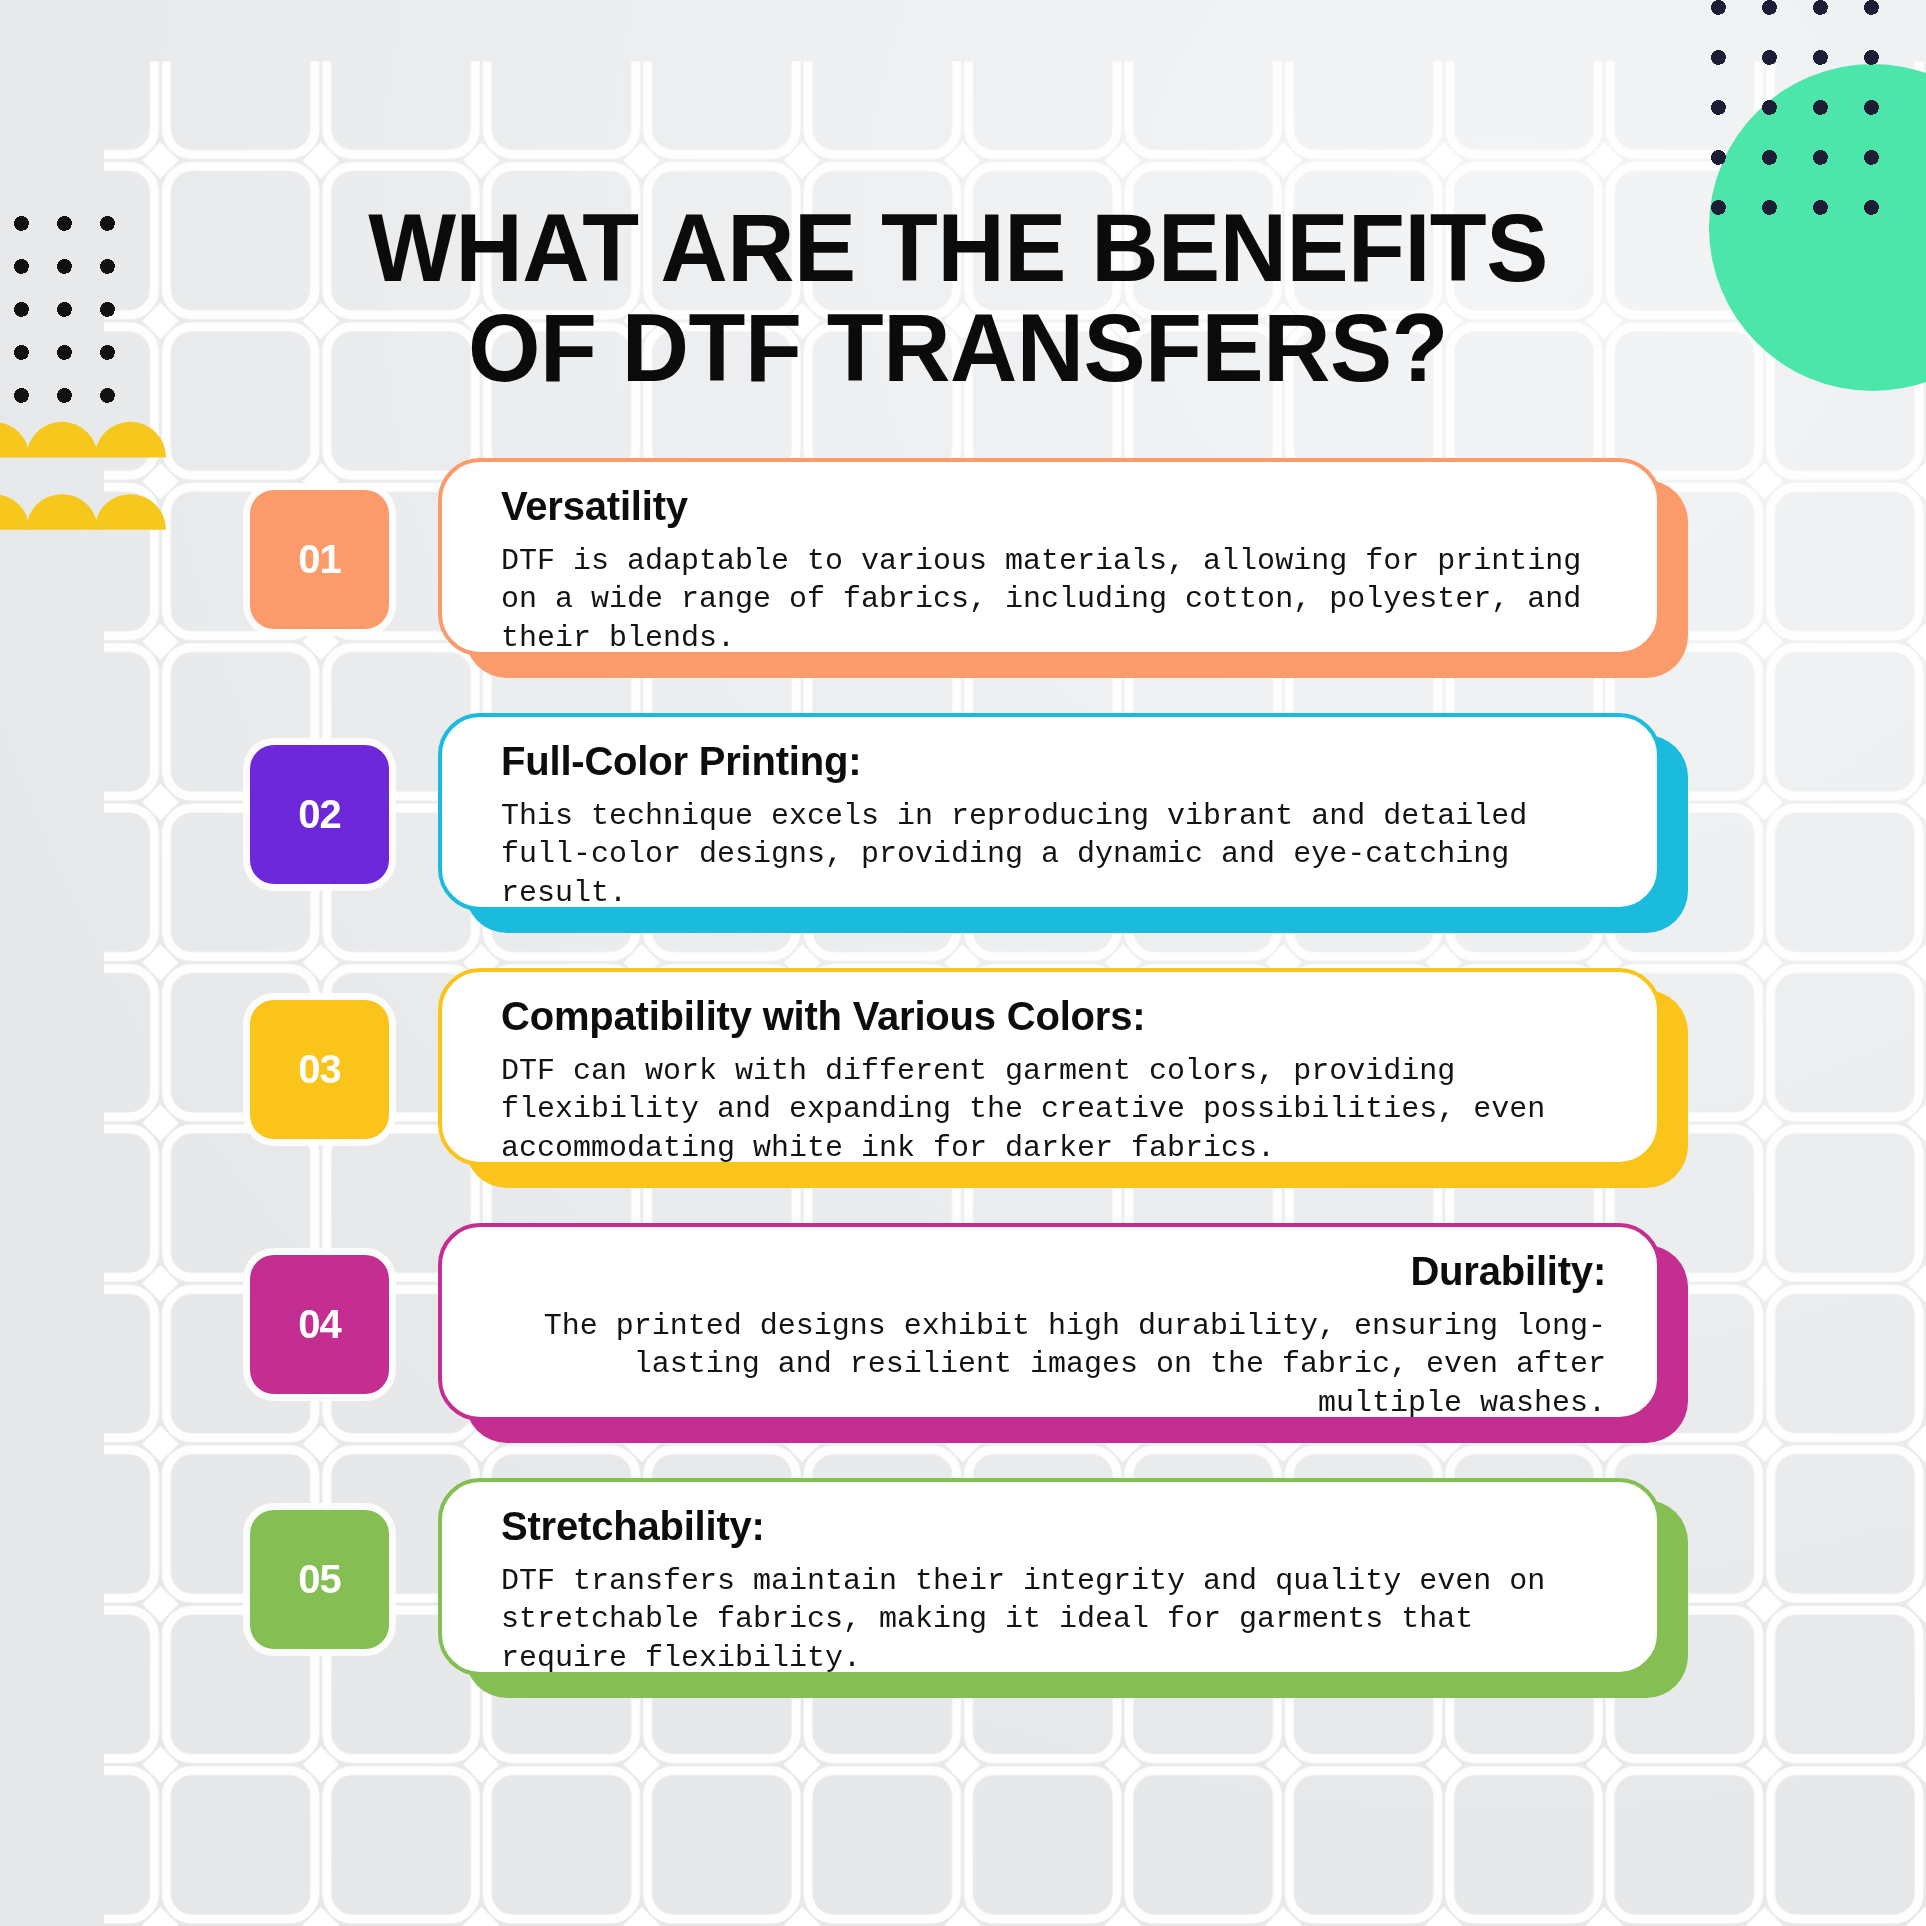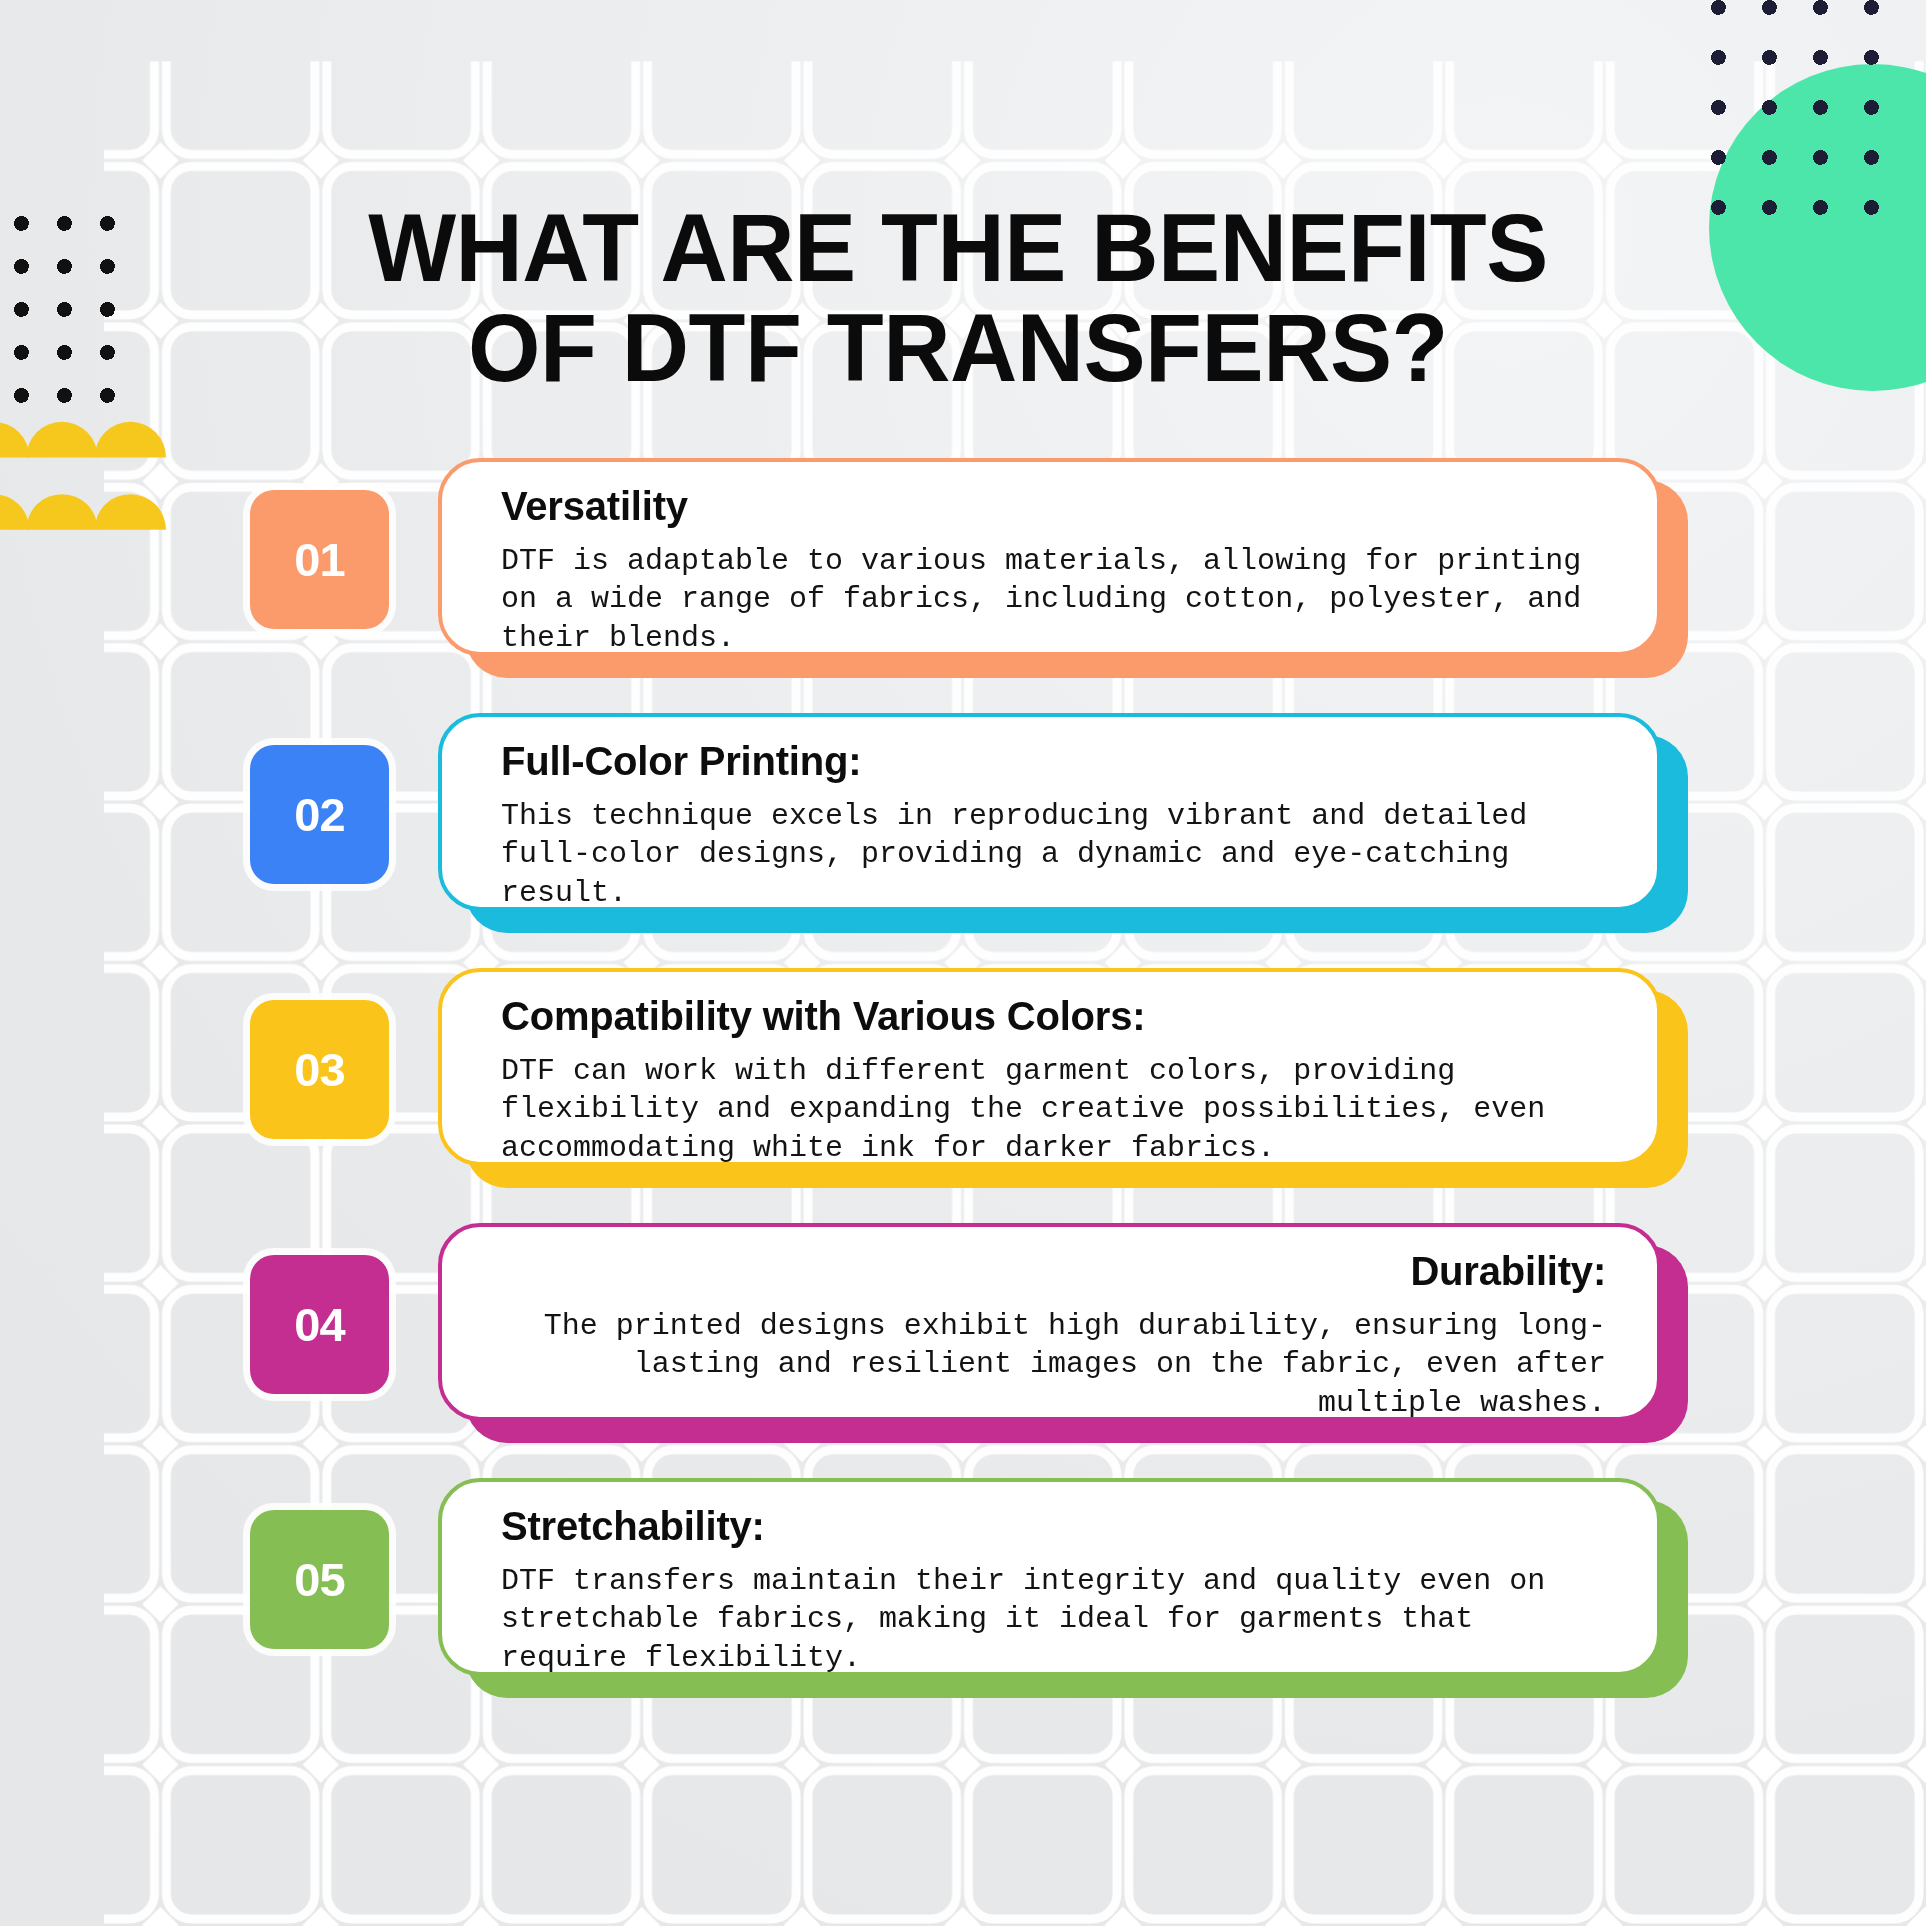--- a/index.html
+++ b/index.html
@@ -97,21 +97,21 @@
     font-family:Liberation Mono, monospace;
   }
 
   .badge{
     position:absolute;
     left:250px; top:40px;
     width:139px; height:139px;
     border-radius:24px;
     z-index:5;
     display:flex; align-items:center; justify-content:center;
-    color:#fff; font-size:47px; font-weight:800;
+    color:#fff; font-size:40px; font-weight:800;
     letter-spacing:-1px;
     font-family:"Liberation Sans Narrow","Liberation Sans",sans-serif;
     box-shadow:0 0 0 7px rgba(255,255,255,.85);
   }
 
   
   #cards .row:nth-child(1){ height:255px; }
   #cards .row:nth-child(2){ height:255px; }
   #cards .row:nth-child(3){ height:255px; }
   #cards .row:nth-child(4){ height:255px;text-align:right; }
@@ -167,21 +167,21 @@
   </div>
 
   <div class="row">
     <div class="card-shadow" style="background:#1BBBDD"></div>
     <div class="card" style="border-color:#1BBBDD">
       <div class="card-text">
         <div class="card-title">Full-Color Printing:</div>
         <div class="card-body">This technique excels in reproducing vibrant and detailed full-color designs, providing a dynamic and eye-catching result.</div>
       </div>
     </div>
-    <div class="badge" style="background:#3b82f6">02</div>
+    <div class="badge" style="background:#6d28d9">02</div>
   </div>
 
   <div class="row">
     <div class="card-shadow" style="background:#FAC41B"></div>
     <div class="card" style="border-color:#FAC41B">
       <div class="card-text">
         <div class="card-title">Compatibility with Various Colors:</div>
         <div class="card-body">DTF can work with different garment colors, providing flexibility and expanding the creative possibilities, even accommodating white ink for darker fabrics.</div>
       </div>
     </div>

